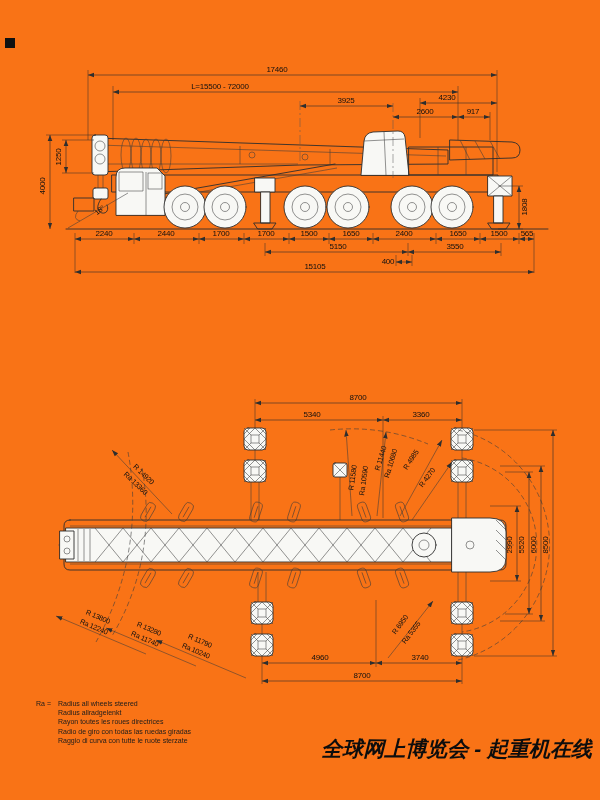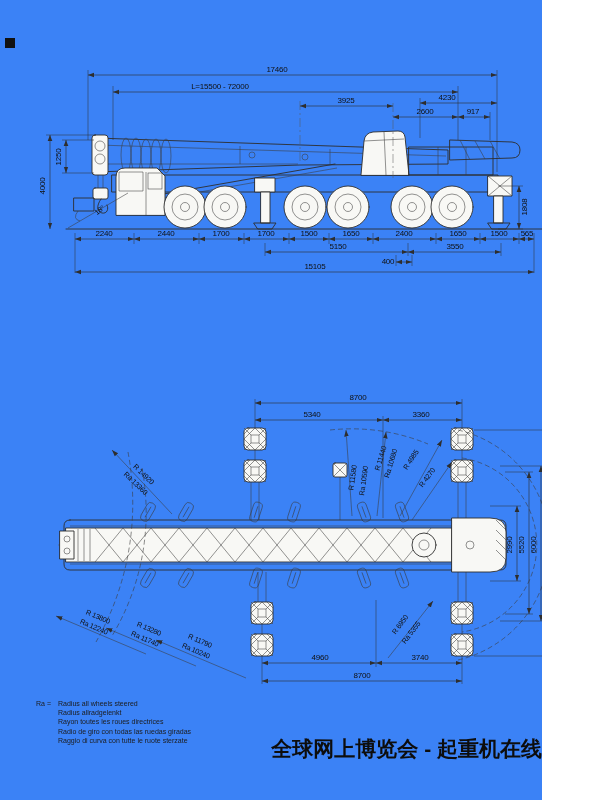--- a/index.html
+++ b/index.html
@@ -1,37 +1,37 @@
 <!DOCTYPE html>
 <html><head>
 <meta charset="utf-8">
 <style>
   html,body{margin:0;padding:0;}
-  .page{position:relative;width:542px;height:800px;background:#3b82f6;overflow:hidden;
+  .page{position:relative;width:600px;height:800px;background:#f97316;overflow:hidden;
         font-family:"Liberation Sans",sans-serif;}
   .corner-square{position:absolute;left:5px;top:38px;width:10px;height:10px;background:#111;}
   svg.drawing{position:absolute;left:0;top:0;}
   
   .ln{stroke:#2e2e2e;stroke-width:0.9;fill:none;stroke-linecap:round;stroke-linejoin:round;}
   .lnt{stroke:#3a3a3a;stroke-width:0.55;fill:none;}
   .ext{stroke:#2e2e2e;stroke-width:0.5;fill:none;}
   .dim{stroke:#2e2e2e;stroke-width:0.6;fill:none;}
   .dash{stroke:#3d3d3d;stroke-width:0.6;fill:none;stroke-dasharray:5 3;}
   .dashdot{stroke:#555;stroke-width:0.5;fill:none;stroke-dasharray:9 3 2 3;}
   .bgf{fill:#f8f8f5;}
   text{text-anchor:middle;}
   .dt{font:8px "Liberation Sans",sans-serif;fill:#101010;letter-spacing:-0.2px;}
   .rt{font:7.2px "Liberation Sans",sans-serif;fill:#101010;letter-spacing:-0.2px;}
   
   .footnote{position:absolute;left:36px;top:699px;color:#1c1c1c;font-size:7px;line-height:9.2px;}
   .fn-row{white-space:nowrap;}
   .fn-prefix{display:inline-block;width:22px;}
   .fn-indent{padding-left:22px;}
   
-  .banner{position:absolute;right:0;top:737px;text-align:right;color:#0d0d0d;}
+  .banner{position:absolute;right:8px;top:737px;text-align:right;color:#0d0d0d;font-style:italic;}
   .banner-cn{font-size:21px;font-weight:700;line-height:24px;}
   .banner-en{font-size:25px;font-weight:700;line-height:28px;}
 </style>
 </head>
 <body>
 
 <div class="page">
   <div class="corner-square"></div>
 
   <svg class="drawing" width="600" height="800" viewBox="0 0 600 800">

